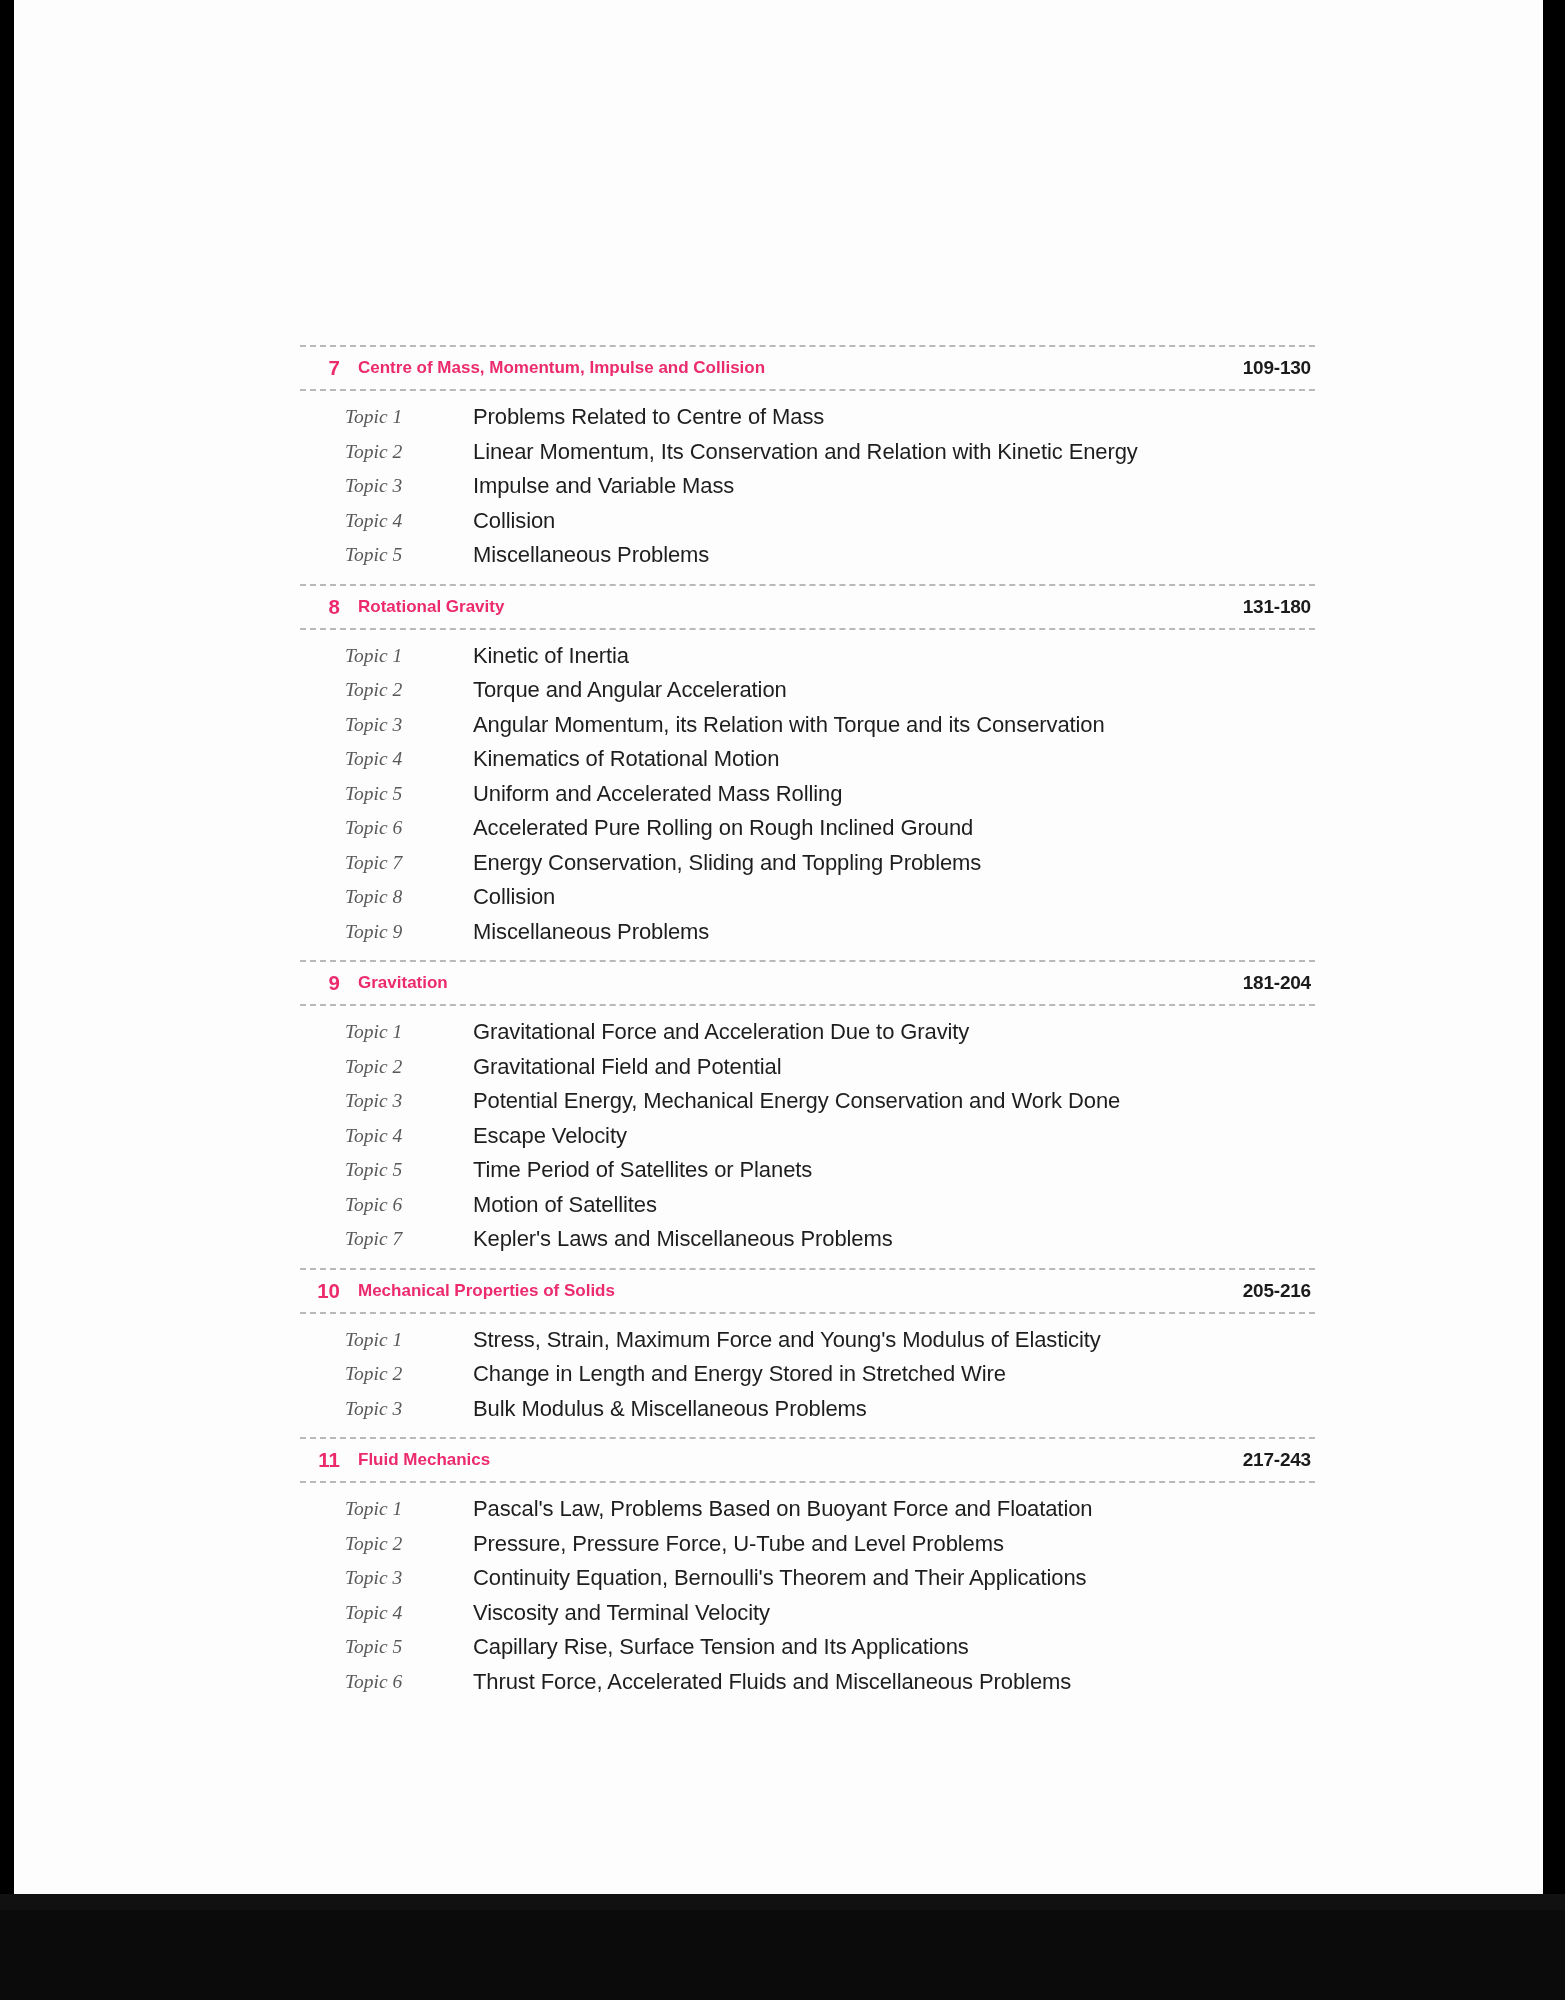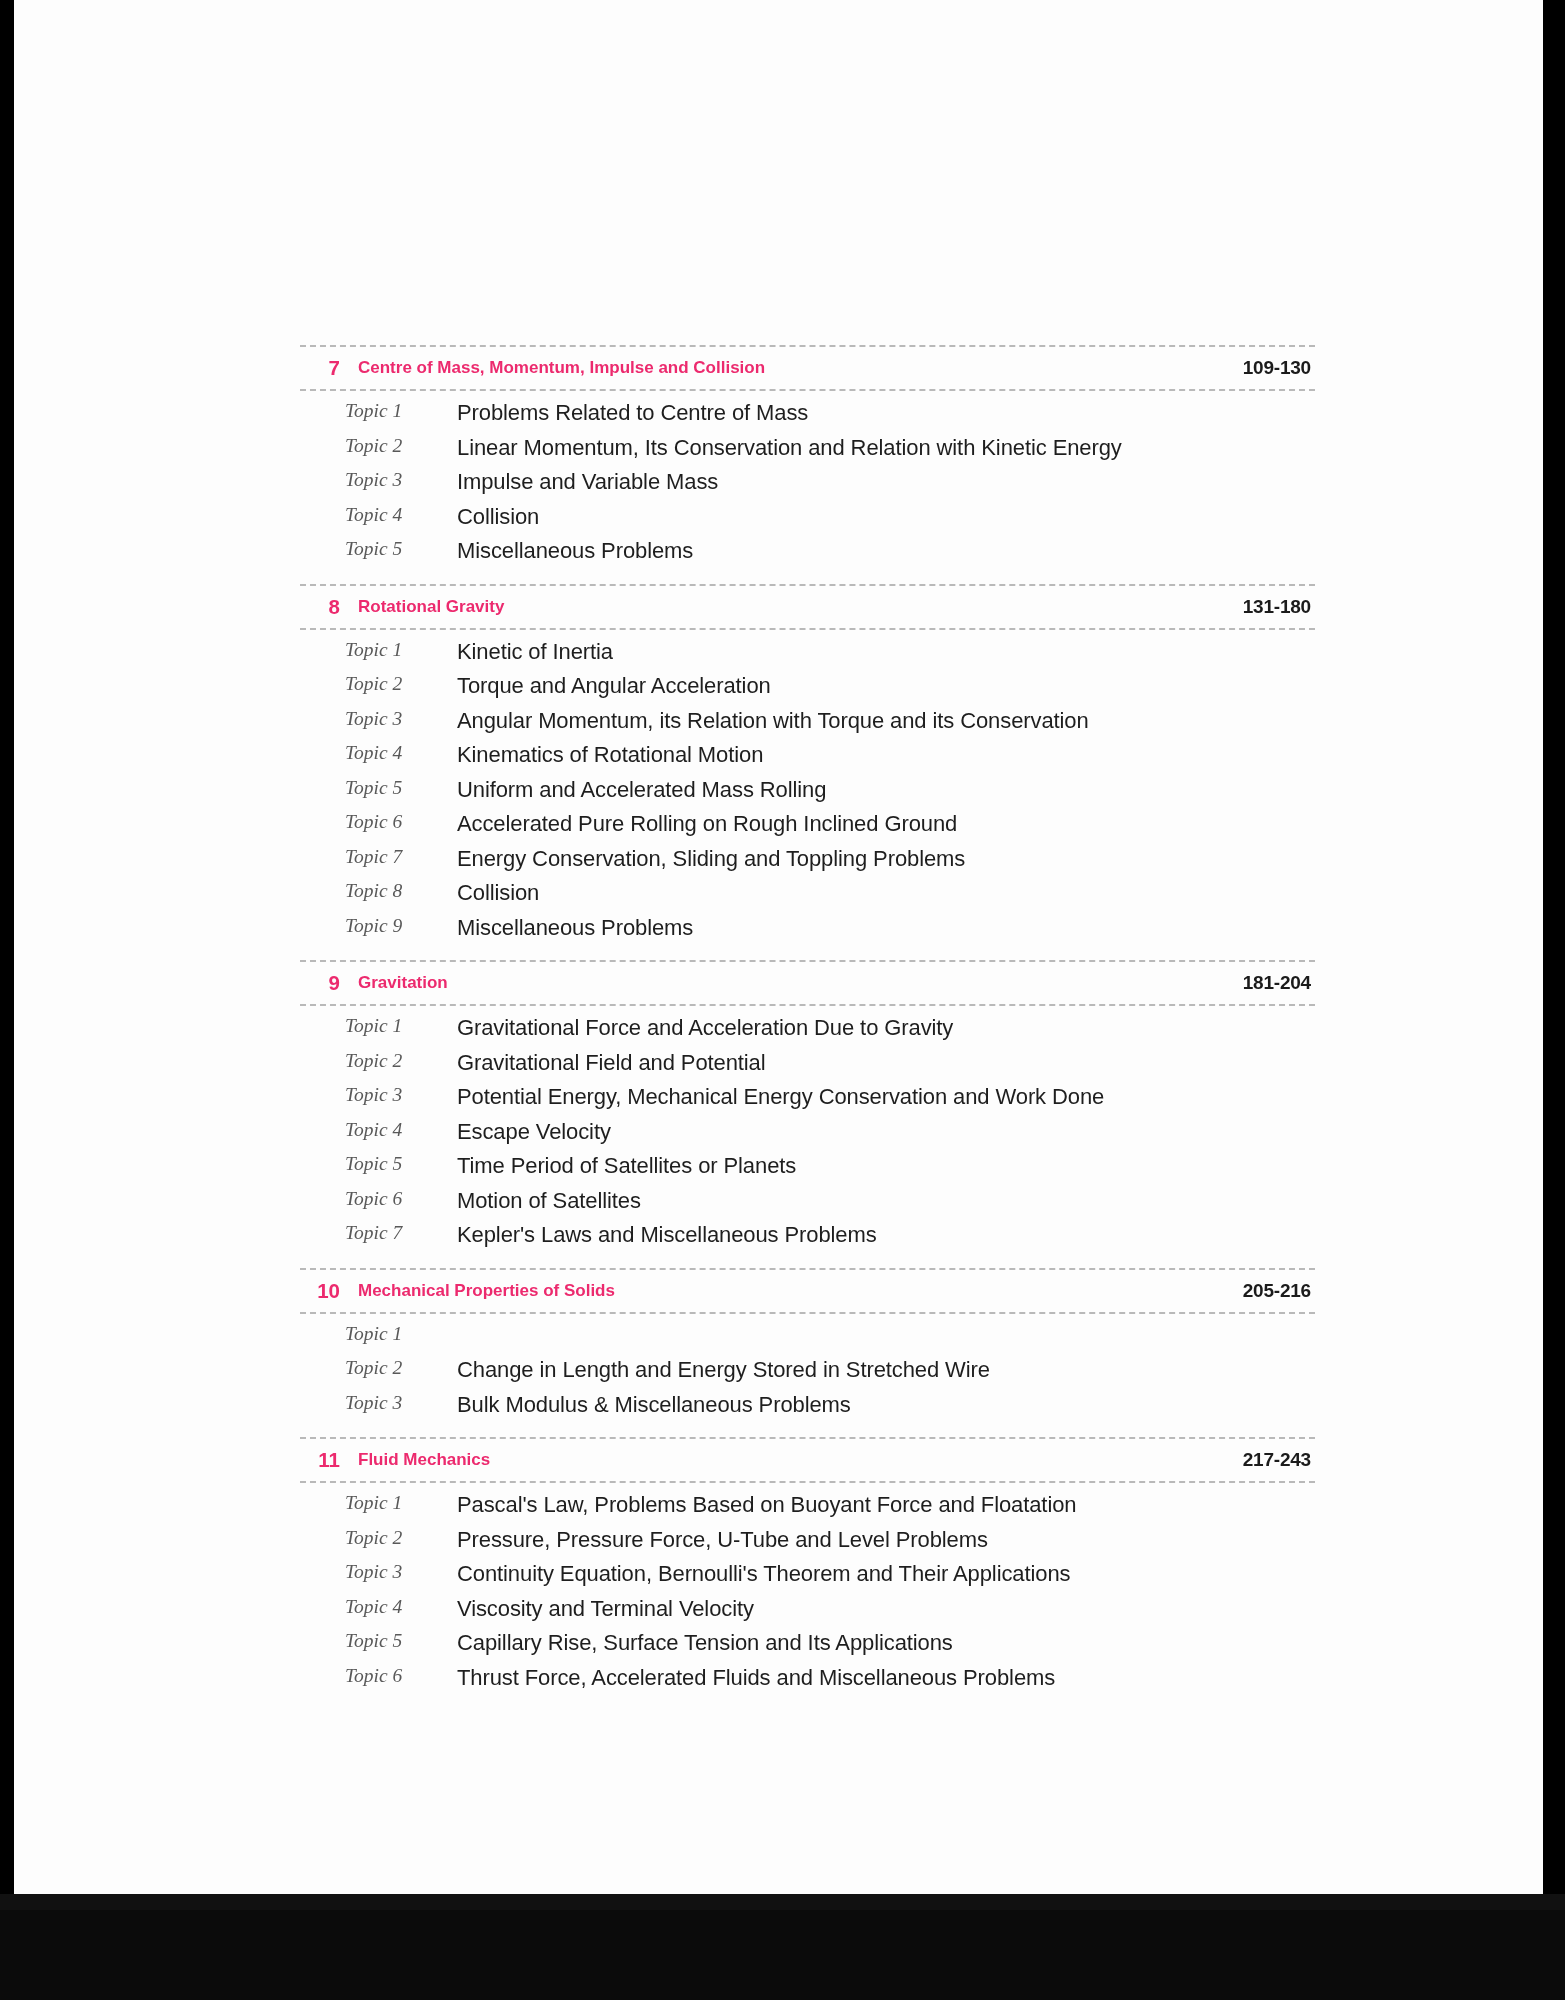--- a/index.html
+++ b/index.html
@@ -91,22 +91,23 @@
     font-weight: bold;
     color: #1b1b1b;
     letter-spacing: -0.2px;
   }
   .topic-list {
     padding-top: 9px;
     padding-bottom: 11px;
   }
   .topic-row {
     display: flex;
-    align-items: flex-start;
+    align-items: center;
     height: 34.5px;
+    gap: 16px;
   }
   .topic-label {
     width: 112px;
     margin-left: 45px;
     font-family: "Liberation Serif", serif;
     font-style: italic;
     font-size: 19.5px;
     color: #595959;
   }
   .topic-text {
@@ -239,20 +240,21 @@
       </div>
       <div class="chapter-block">
         <div class="chapter-head">
           <span class="chapter-num">10</span>
           <span class="chapter-title">Mechanical Properties of Solids</span>
           <span class="chapter-pages">205-216</span>
         </div>
         <div class="topic-list">
           <div class="topic-row">
             <span class="topic-label">Topic 1</span>
+            <span class="topic-text">Stress, Strain, Maximum Force and Young's Modulus of Elasticity</span>
           </div>
           <div class="topic-row">
             <span class="topic-label">Topic 2</span>
             <span class="topic-text">Change in Length and Energy Stored in Stretched Wire</span>
           </div>
           <div class="topic-row">
             <span class="topic-label">Topic 3</span>
             <span class="topic-text">Bulk Modulus &amp; Miscellaneous Problems</span>
           </div>
         </div>

